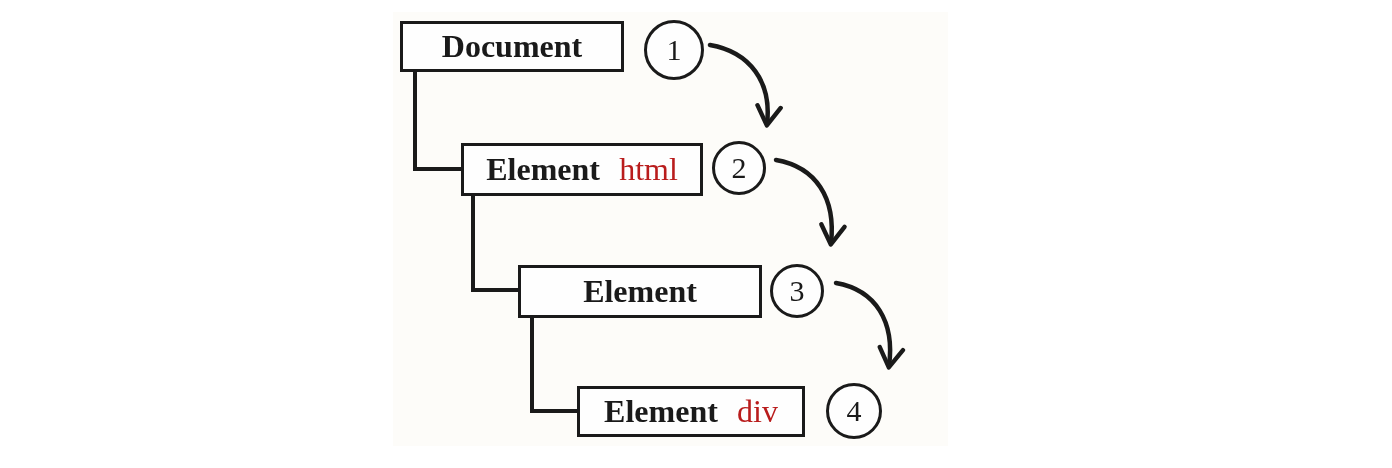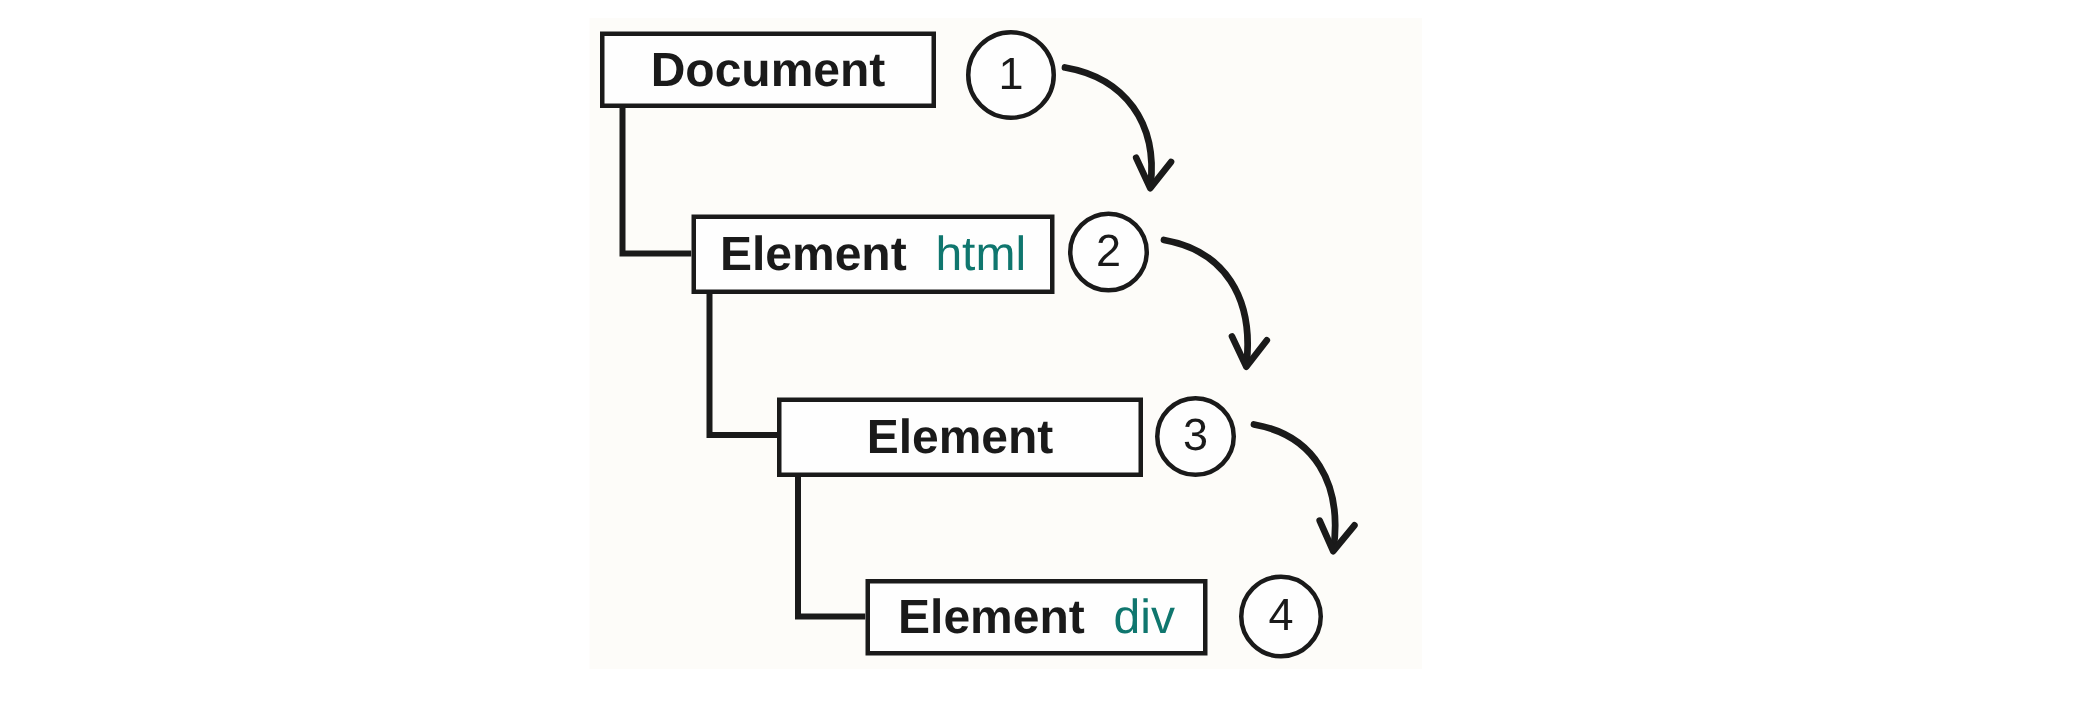--- a/index.html
+++ b/index.html
@@ -4,21 +4,21 @@
 <style>
   :root { --ink: #1a1a1a; --paper: #fdfcf9; }
   * { box-sizing: border-box; }
   html, body { margin: 0; padding: 0; background: #ffffff; }
   .canvas {
     position: relative;
     width: 1392px;
     height: 468px;
     background: #ffffff;
     overflow: hidden;
-    font-family: Liberation Sans, sans-serif;
+    font-family: Liberation Serif, serif;
     color: var(--ink);
   }
   .scan {
     position: absolute;
     left: 393px; top: 12px; width: 555px; height: 434px;
     background: var(--paper);
   }
   .overlay {
     position: absolute;
     left: 0; top: 0;
@@ -33,21 +33,21 @@
     display: flex;
     align-items: center;
     justify-content: center;
     border: 3px solid var(--ink);
     background: #fefefe;
     font-size: 32px;
     font-weight: bold;
     white-space: nowrap;
     letter-spacing: 0;
   }
-  .node .tag { font-weight: normal; margin-left: 0.60em; color: #0f766e; }
+  .node .tag { font-weight: normal; margin-left: 0.60em; color: #b91c1c; }
   .node .tag:empty { display: none; }
   .step {
     position: absolute;
     border: 3px solid var(--ink);
     border-radius: 50%;
     background: #fefefe;
     display: flex;
     align-items: center;
     justify-content: center;
     font-size: 30px;

